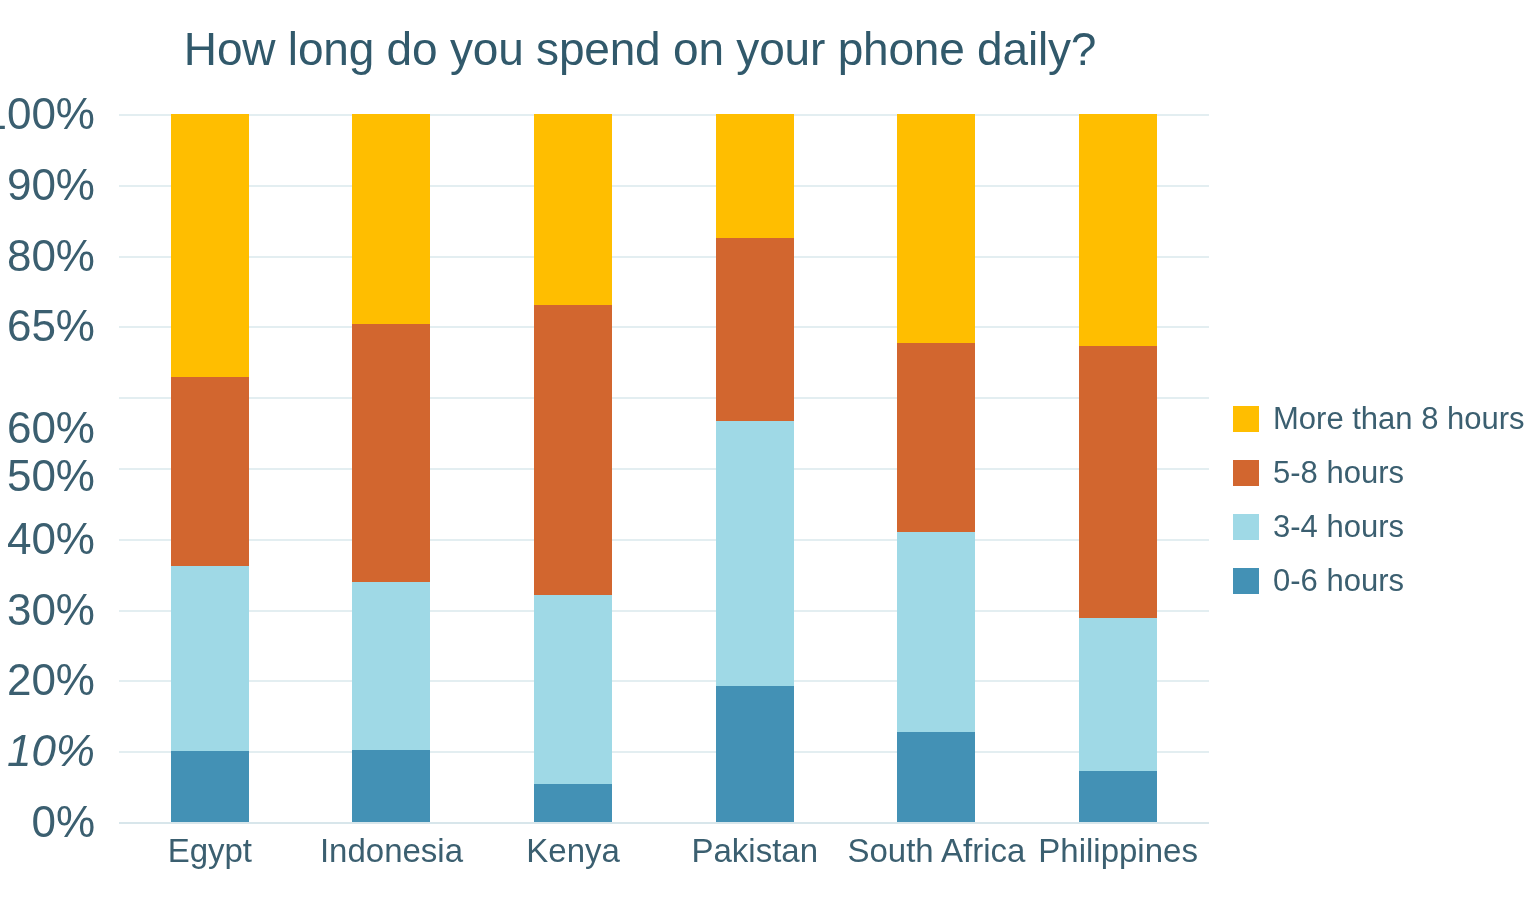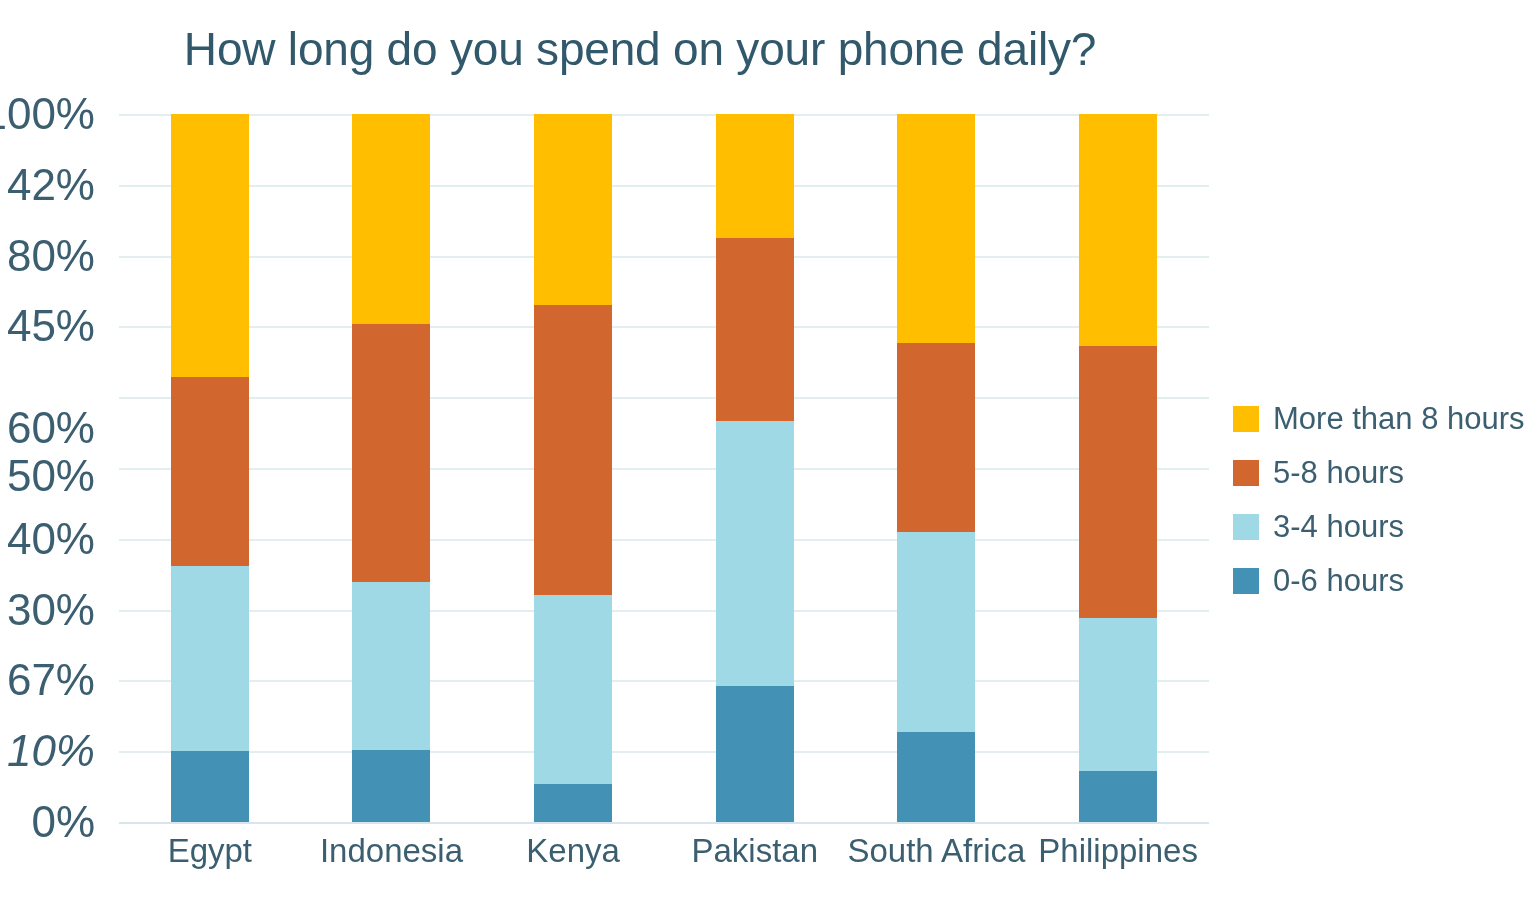--- a/index.html
+++ b/index.html
@@ -152,28 +152,28 @@
 </style>
 </head>
 <body>
 
 <div id="chart-root">
 
   <div class="chart-title">How long do you spend on your phone daily?</div>
 
   <div class="y-axis">
       <div class="y-tick" style="top: 0px;">100%</div>
-      <div class="y-tick" style="top: 70.8px;">42%</div>
+      <div class="y-tick" style="top: 70.8px;">90%</div>
       <div class="y-tick" style="top: 141.6px;">80%</div>
-      <div class="y-tick" style="top: 212.4px;">45%</div>
+      <div class="y-tick" style="top: 212.4px;">65%</div>
       <div class="y-tick" style="top: 283.2px; margin-top: 31px;">60%</div>
       <div class="y-tick" style="top: 362px; margin-left: 40px;">50%</div>
       <div class="y-tick" style="top: 424.8px;">40%</div>
       <div class="y-tick" style="top: 495.6px;">30%</div>
-      <div class="y-tick" style="top: 566.4px;">67%</div>
+      <div class="y-tick" style="top: 566.4px;">20%</div>
       <div class="y-tick" style="top: 637.2px; font-style: italic;">10%</div>
       <div class="y-tick" style="top: 708px;">0%</div>
     </div>
 
   <div class="plot-area">
     <div class="gridlines">
         <div class="gridline" style="top: 0px;"></div>
         <div class="gridline" style="top: 70.8px;"></div>
         <div class="gridline" style="top: 141.6px;"></div>
         <div class="gridline" style="top: 212.4px;"></div>

